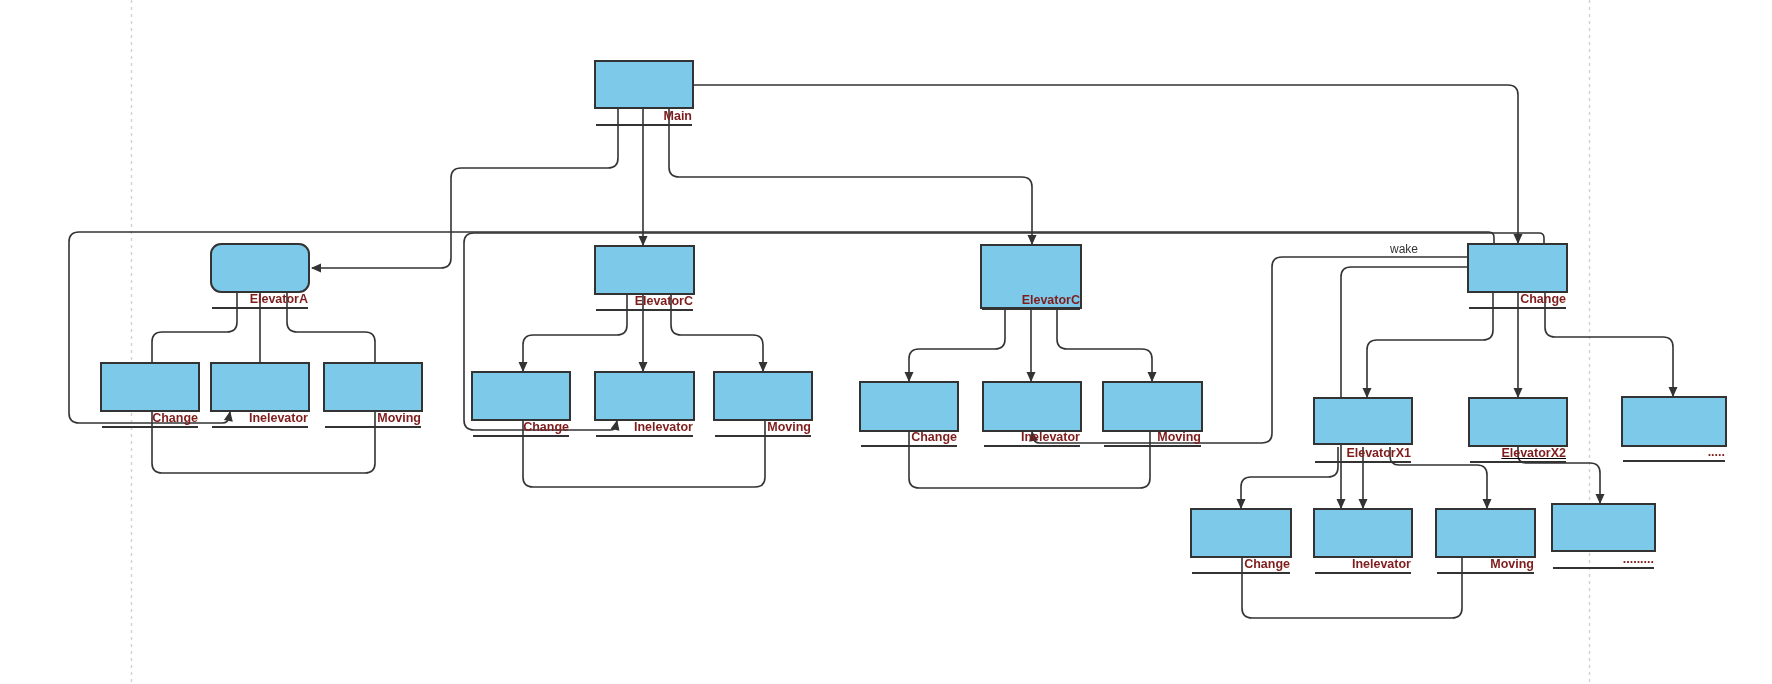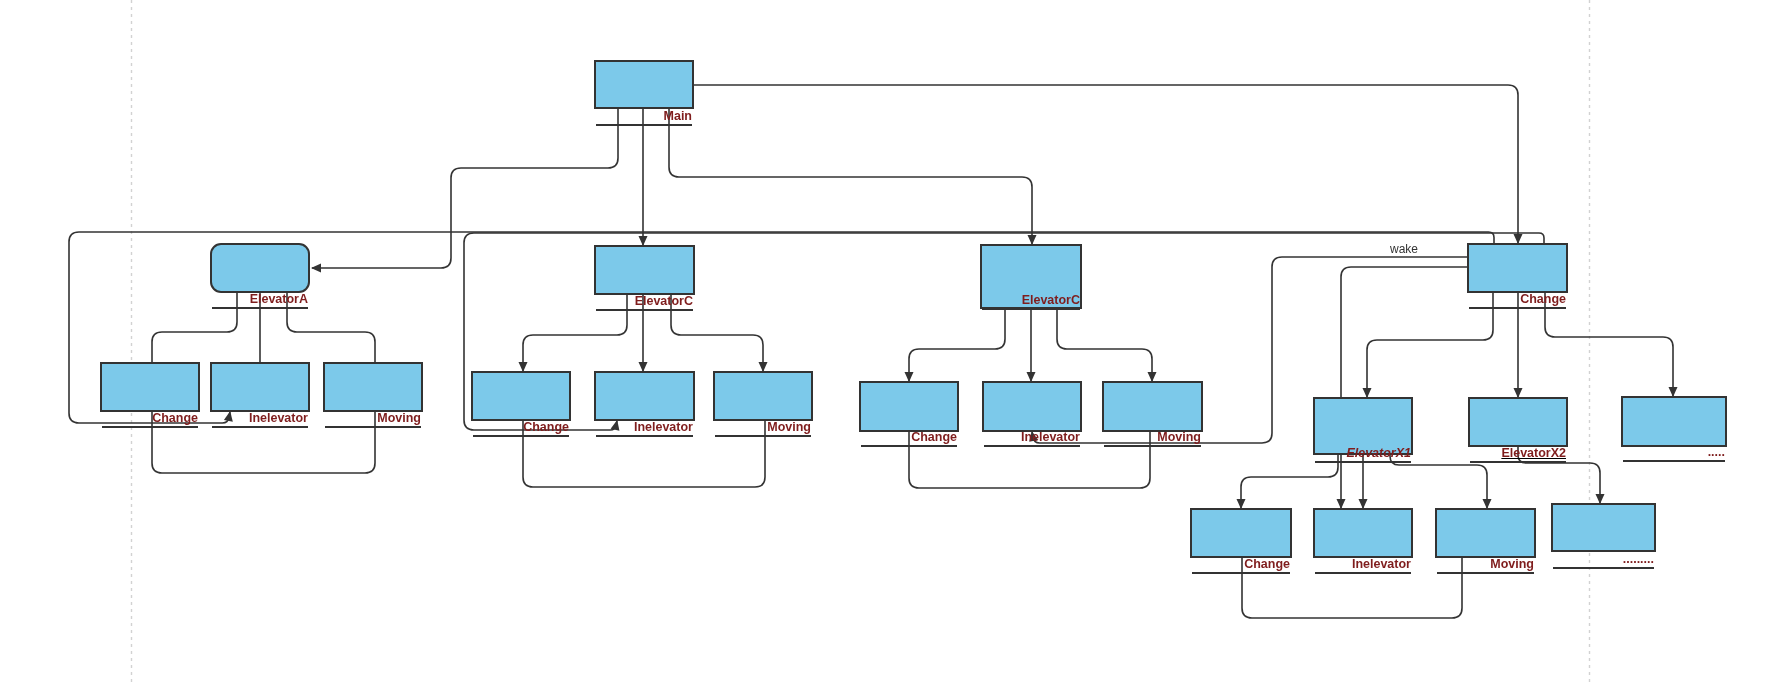--- a/index.html
+++ b/index.html
@@ -130,21 +130,21 @@
         <div></div>
       </div>
       <div class="node" style="left: 982px; top: 381px; width: 100px; height: 51px;">
         <span class="title">Inelevator</span>
         <div></div>
       </div>
       <div class="node" style="left: 1102px; top: 381px; width: 101px; height: 51px;">
         <span class="title">Moving</span>
         <div></div>
       </div>
-      <div class="node" style="left: 1313px; top: 397px; width: 100px; height: 58px; font-style: italic;">
+      <div class="node" style="left: 1313px; top: 397px; width: 100px; height: 48px;">
         <span class="title">ElevatorX1</span>
         <div></div>
       </div>
       <div class="node" style="left: 1468px; top: 397px; width: 100px; height: 50px; text-decoration: underline;">
         <span class="title">ElevatorX2</span>
         <div></div>
       </div>
       <div class="node" style="left: 1621px; top: 396px; width: 106px; height: 51px;">
         <span class="title">.....</span>
         <div></div>

